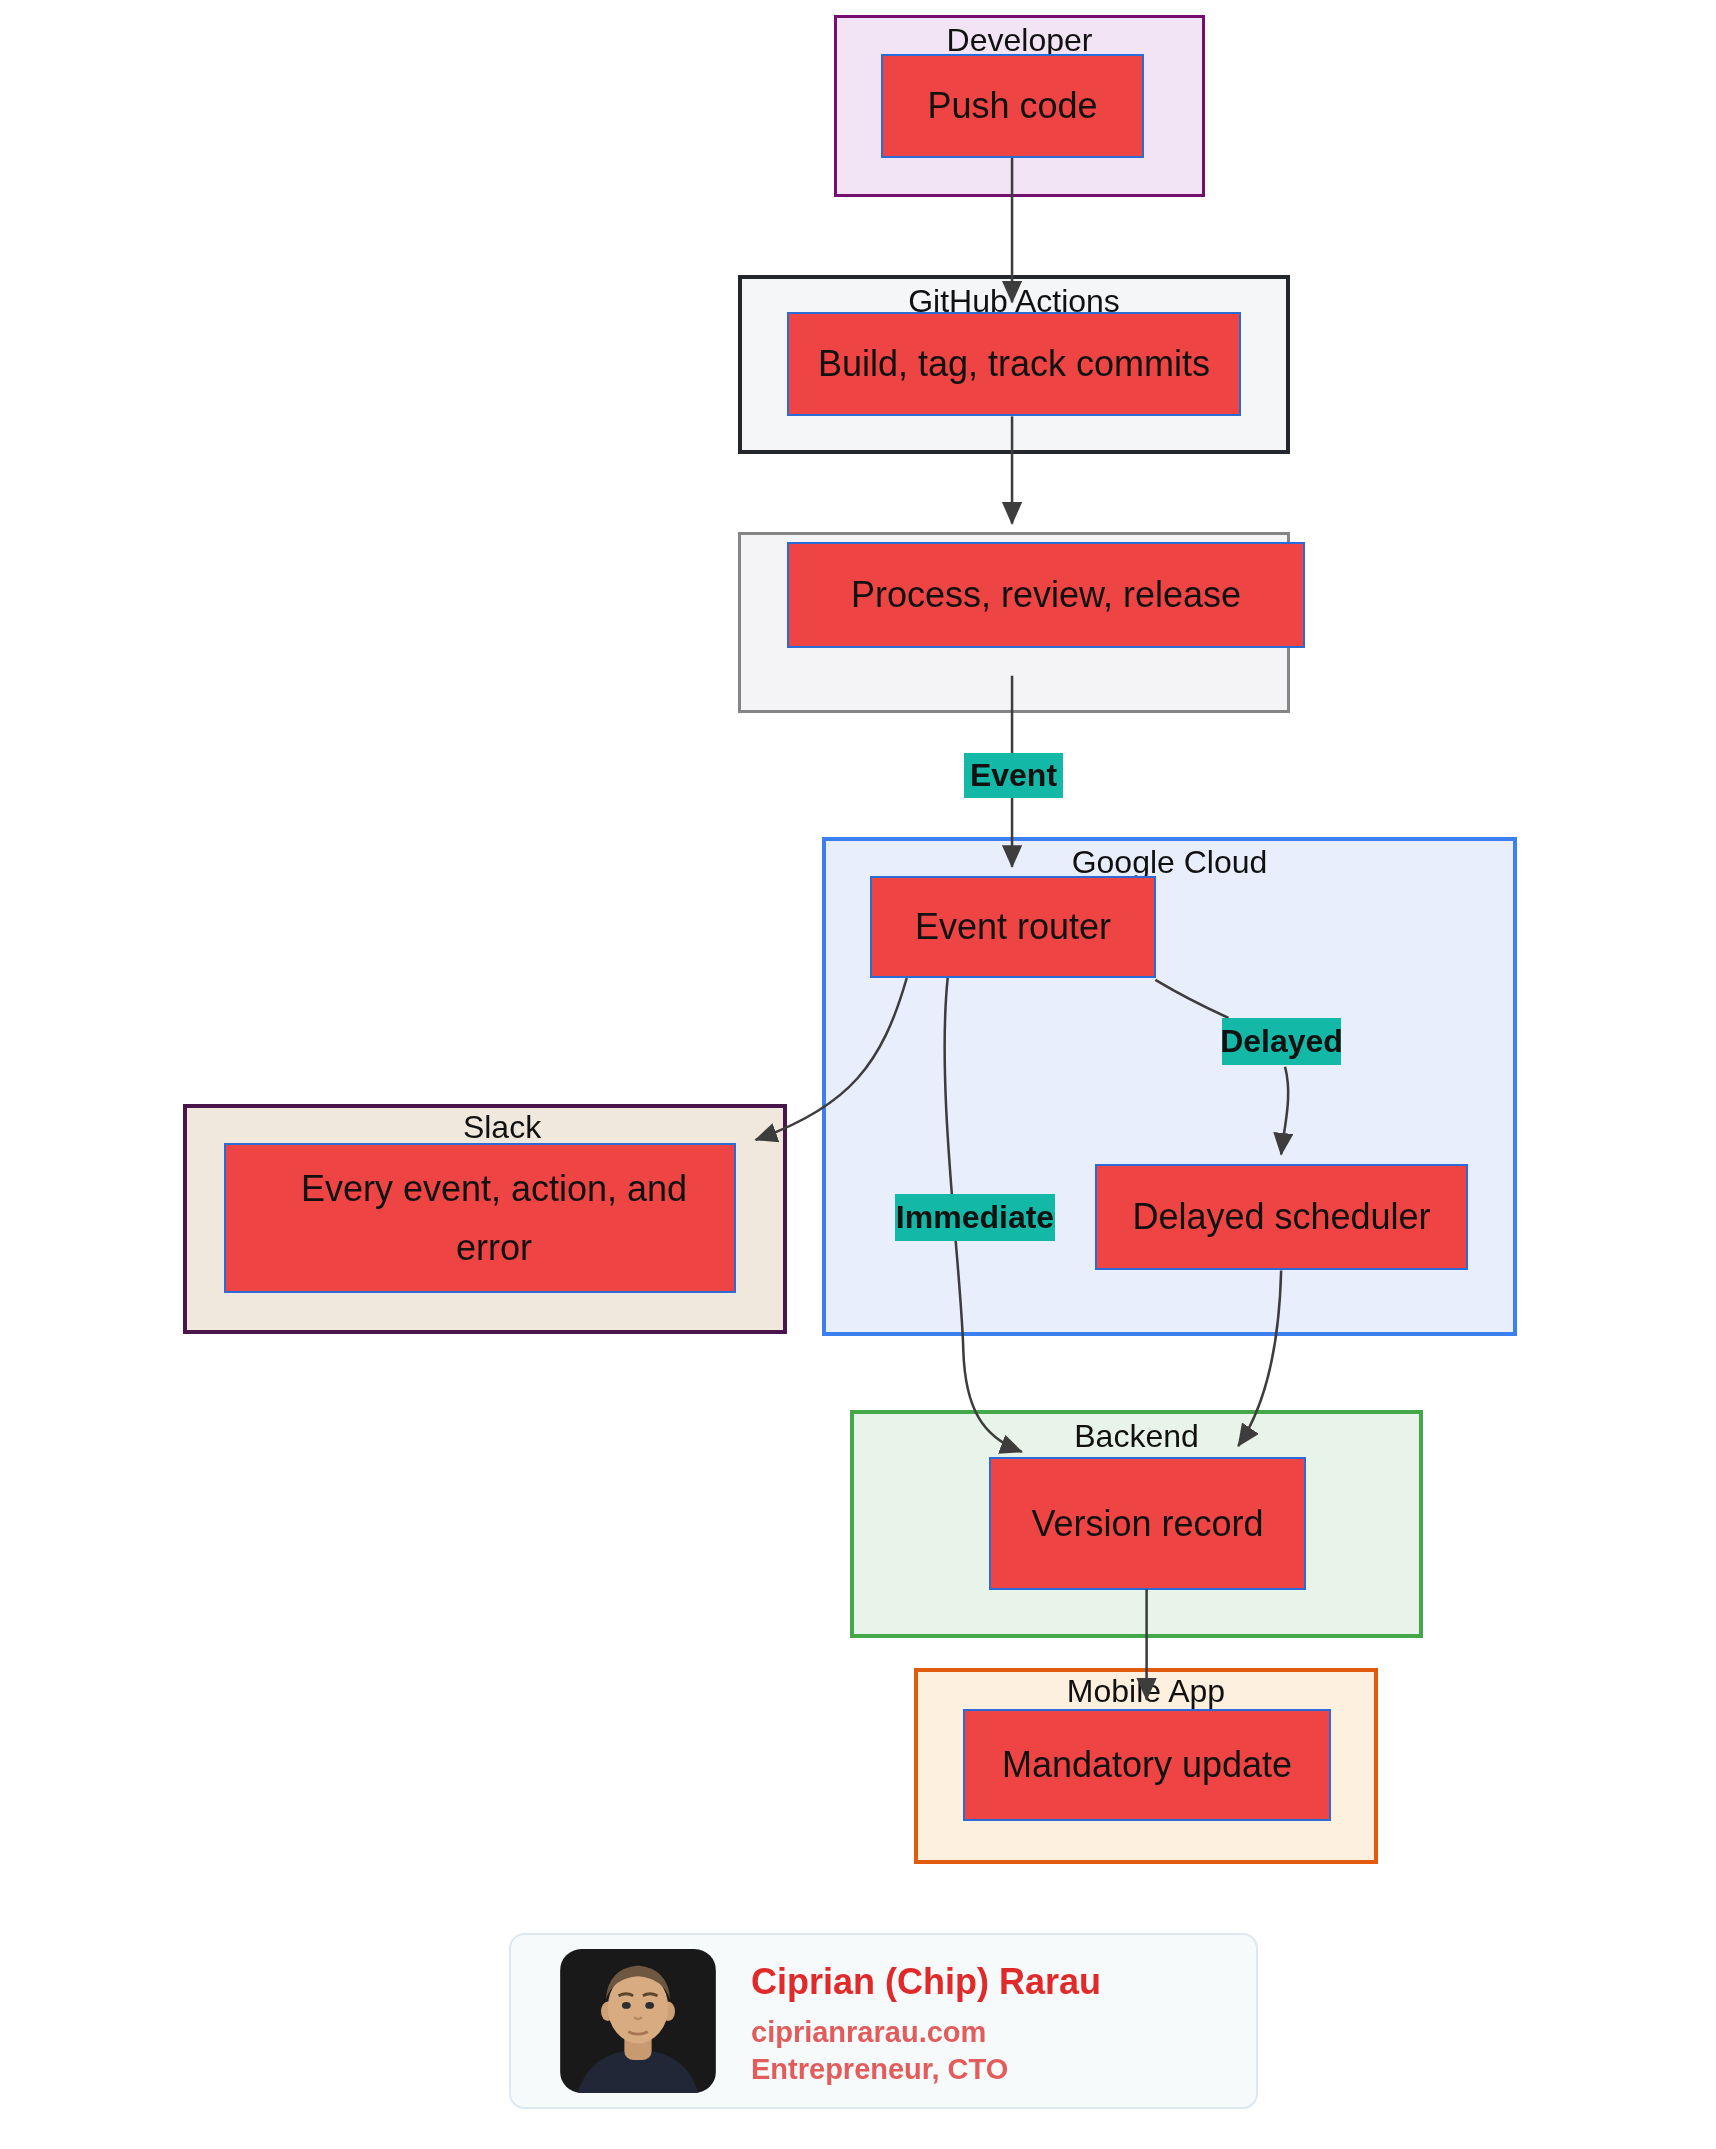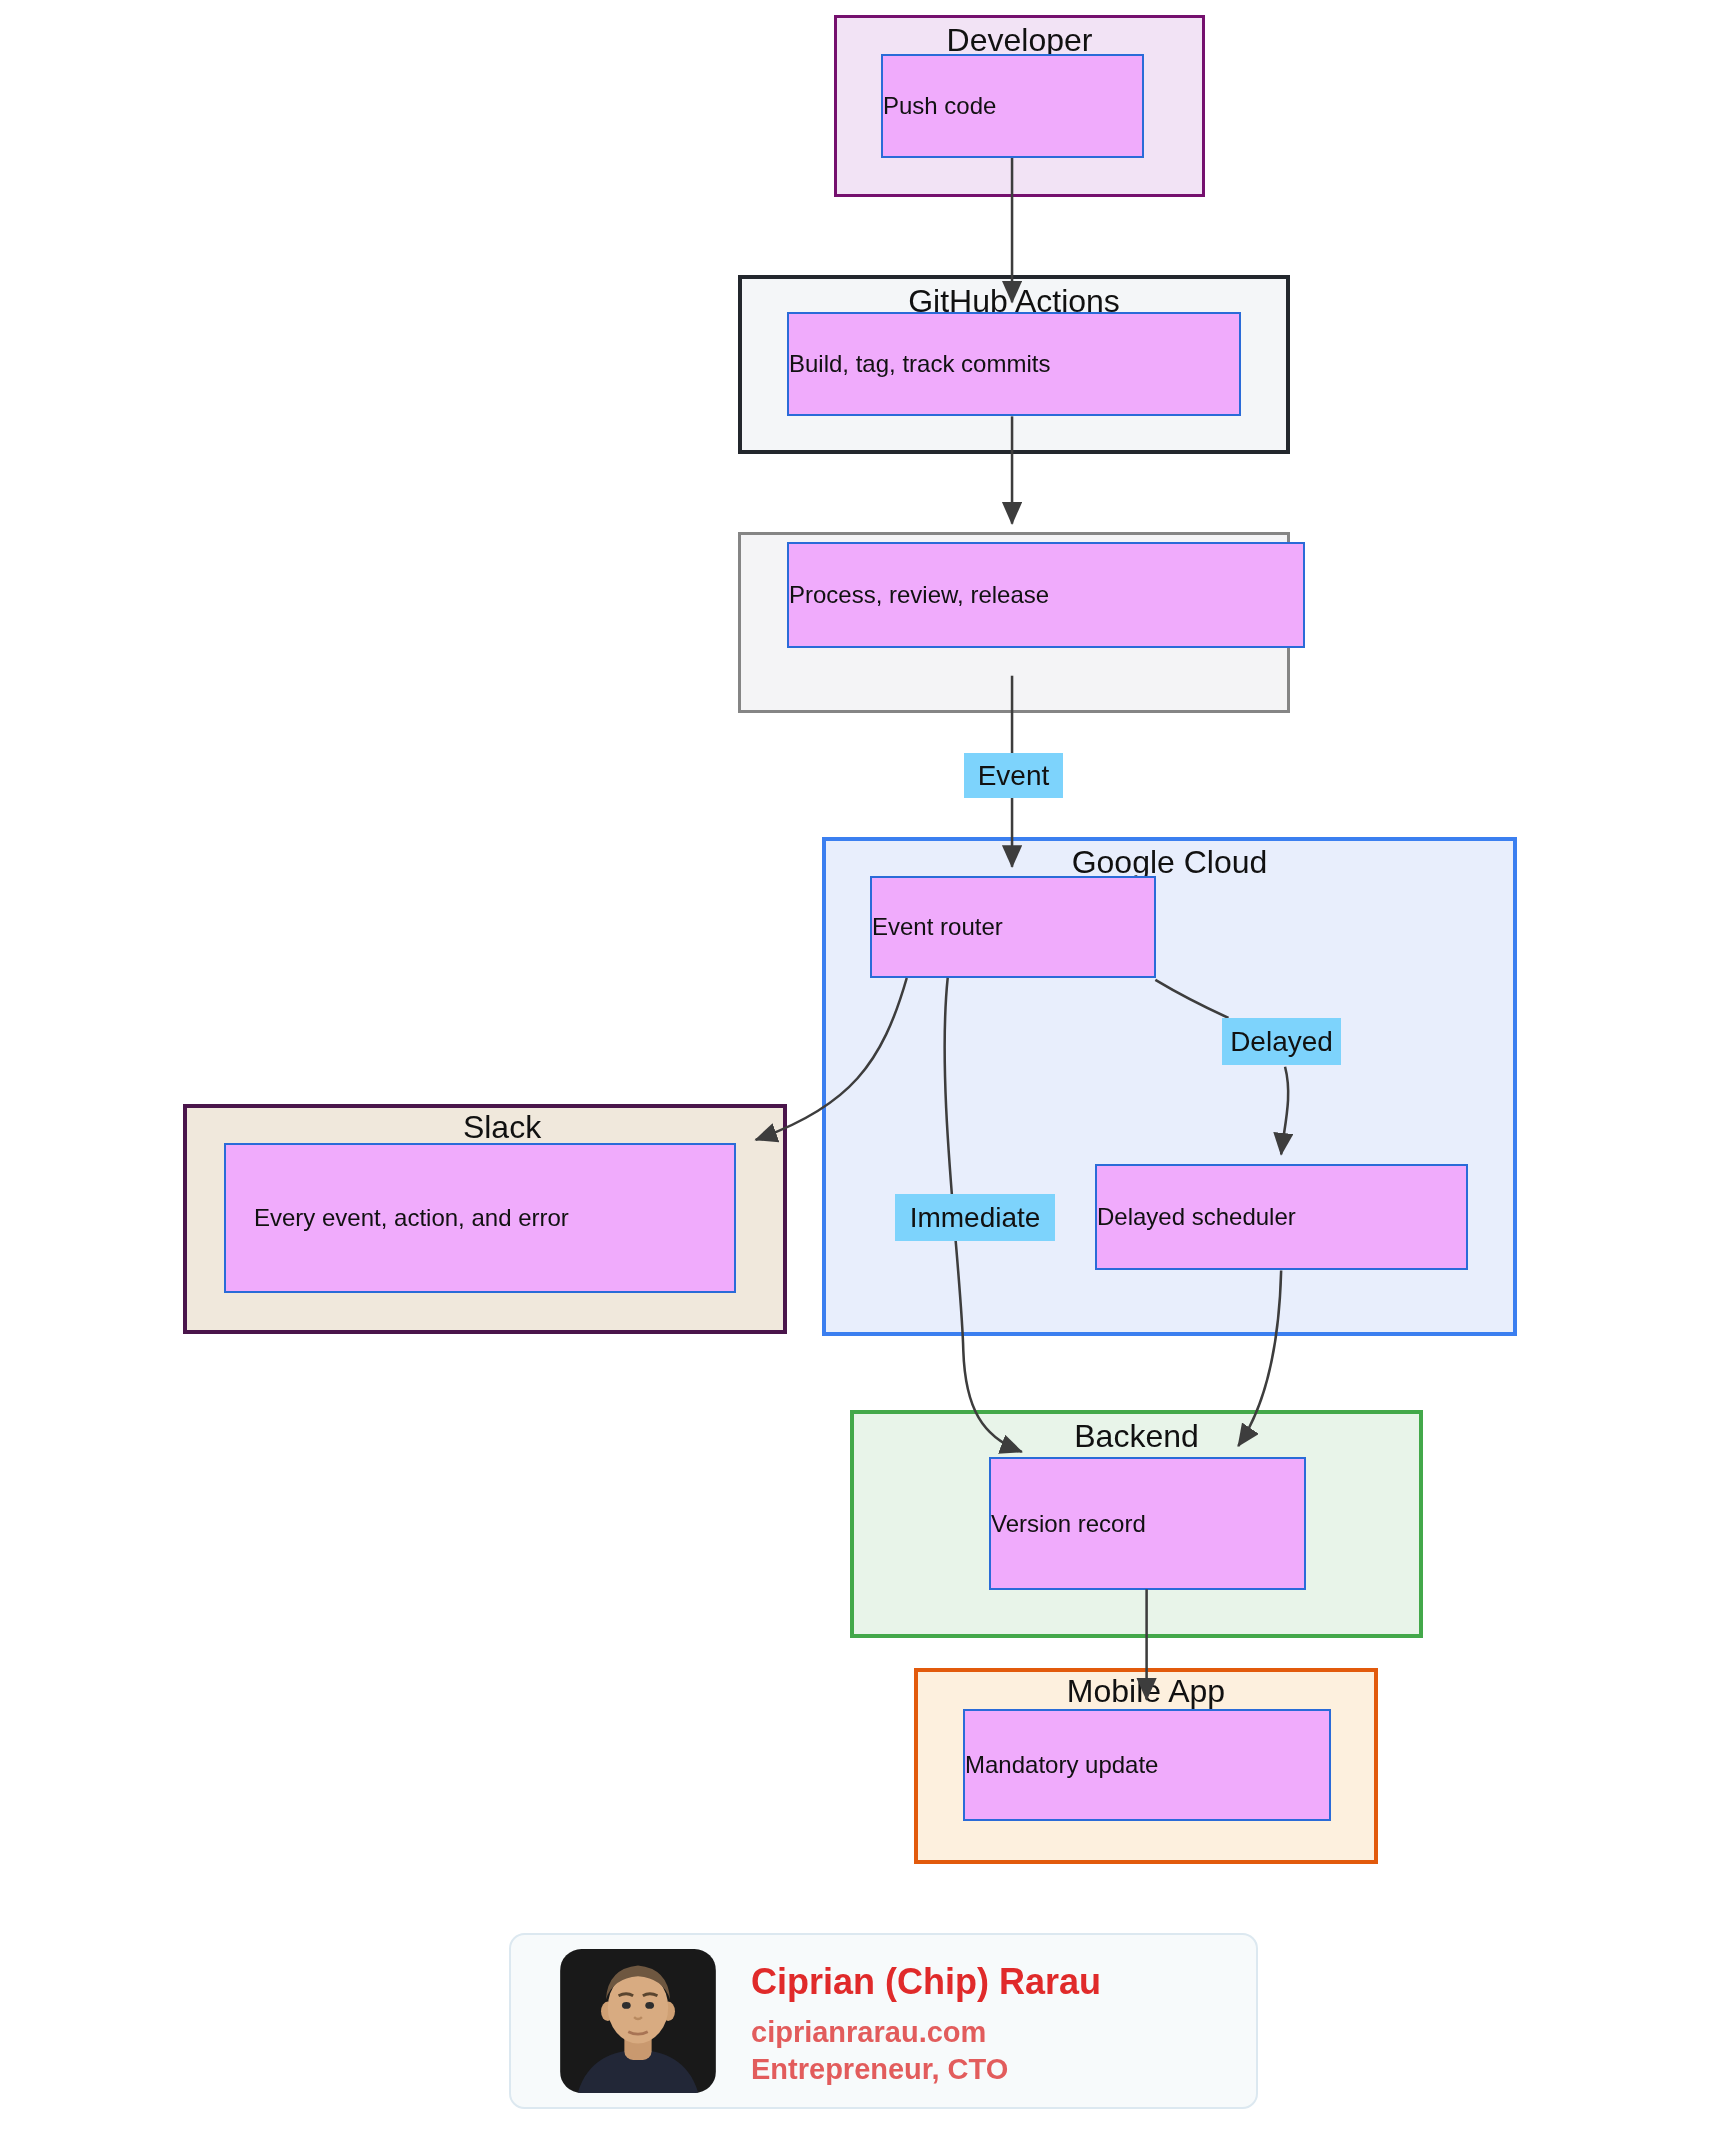--- a/index.html
+++ b/index.html
@@ -8,28 +8,28 @@
     font-family:"Liberation Sans","DejaVu Sans",sans-serif;color:#111111;
     overflow:hidden;
   }
   .group{position:absolute;box-sizing:border-box;border-style:solid;z-index:1;}
   .b4{border-width:3.9px;} .b5{border-width:4.9px;}
   .group-title{
     position:absolute;z-index:2;text-align:center;font-size:32px;line-height:39px;
     color:#111111;white-space:nowrap;
   }
   .node{
-    position:absolute;z-index:2;box-sizing:border-box;background:#f0abfc;
-    border:2.9px solid #2a6bd8;display:flex;align-items:center;
-    font-size:24px;text-align:center;line-height:1.65;
+    position:absolute;z-index:2;box-sizing:border-box;background:#ef4444;
+    border:2.9px solid #2a6bd8;display:flex;align-items:center;justify-content:center;
+    font-size:36px;text-align:center;line-height:1.65;
   }
   #edges{position:absolute;left:0;top:0;z-index:3;}
   .float-label{
-    position:absolute;z-index:4;background:#7dd3fc;display:flex;align-items:center;
-    justify-content:center;font-size:28px;white-space:nowrap;
+    position:absolute;z-index:4;background:#14b8a6;display:flex;align-items:center;
+    justify-content:center;font-size:32px;white-space:nowrap;font-weight:bold;
   }
   .footer-card{
     position:absolute;left:509px;top:1933px;width:749px;height:176px;z-index:2;
     box-sizing:border-box;border:2px solid #dce8f0;border-radius:15.6px;background:#f7fafb;
   }
   .photo{position:absolute;left:49px;top:13.7px;width:156px;height:144px;border-radius:21.5px;overflow:hidden;}
   .footer-name{position:absolute;left:240px;top:25px;font-size:36px;font-weight:bold;line-height:43px;}
   .footer-site{position:absolute;left:240px;top:80px;font-size:29px;font-weight:bold;line-height:35px;}
   .footer-role{position:absolute;left:240px;top:117px;font-size:29px;font-weight:bold;line-height:35px;}
 </style>

